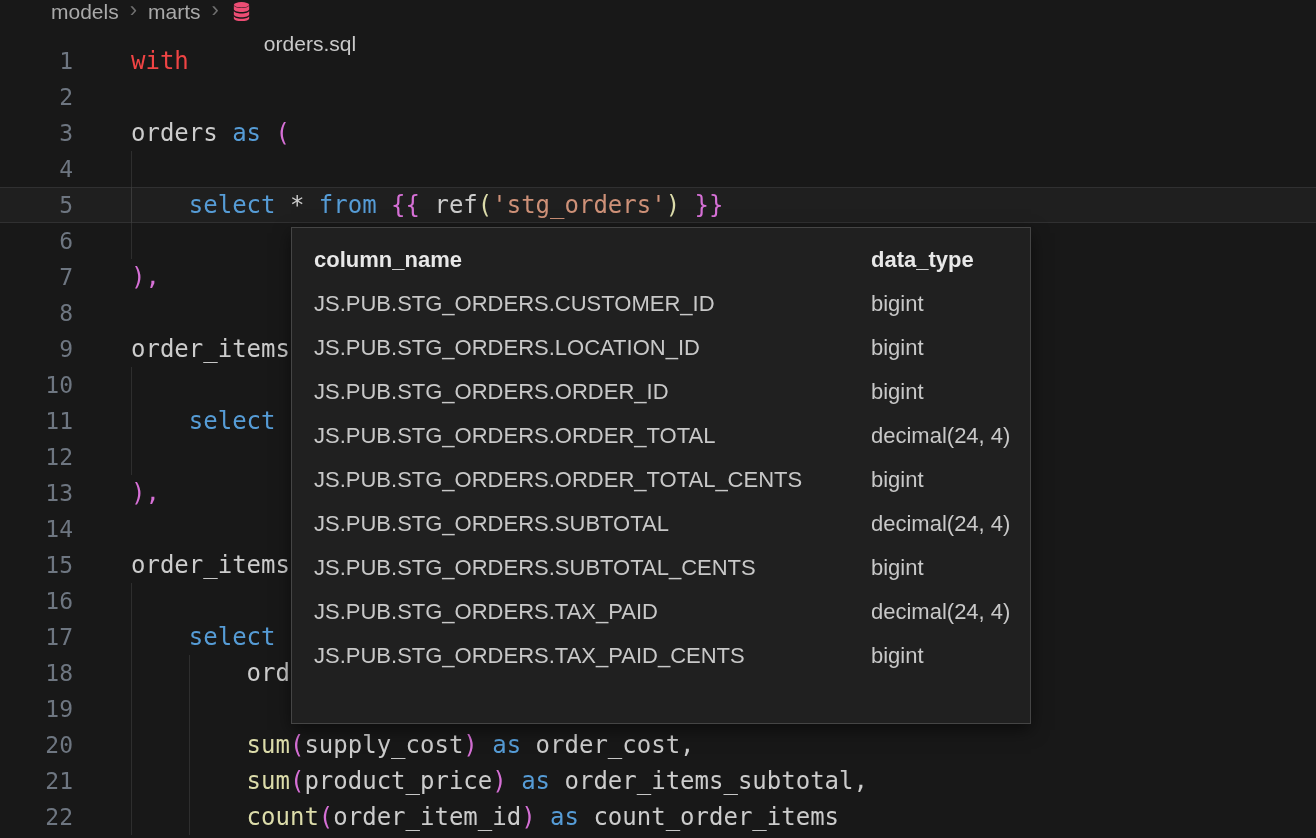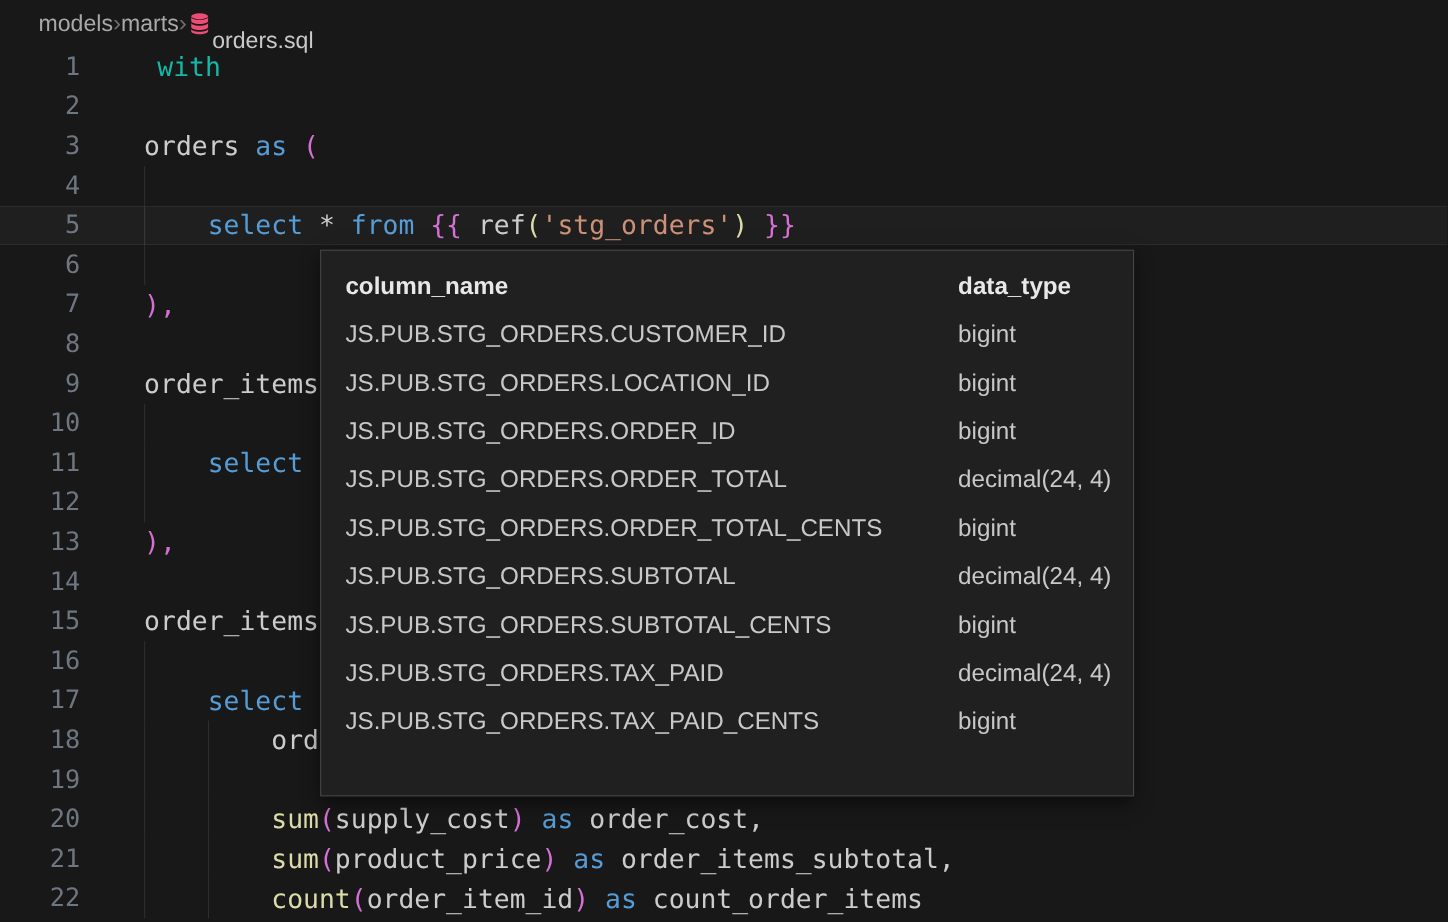--- a/index.html
+++ b/index.html
@@ -7,22 +7,23 @@
     width:1316px;height:838px;
     background:#181818;
     overflow:hidden;
     position:relative;
     font-family:"Liberation Sans", sans-serif;
   }
   
   .breadcrumb{
     height:43px;
     display:flex;
-    align-items:center;
-    padding-left:35px;
+    align-items:flex-start;
+    padding-left:51px;
+    gap:11px;
     font-size:21px;
     color:#a9a9a9;
     white-space:nowrap;
   }
   .breadcrumb .sep{color:#6f6f6f;font-size:22px;line-height:1;transform:translateY(-1px);}
   .breadcrumb .bc-item{cursor:pointer;}
   .breadcrumb .file{color:#c9c9c9;margin-top:32px;}
   .db-icon{display:flex;align-items:center;}
   .db-icon svg{display:block;}
 
@@ -101,21 +102,21 @@
         <path d="M4 11.2v4c0 1.55 3.58 2.8 8 2.8s8-1.25 8-2.8v-4c0 1.55-3.58 2.8-8 2.8s-8-1.25-8-2.8z"></path>
         <path d="M4 16.8v2.4c0 1.55 3.58 2.8 8 2.8s8-1.25 8-2.8v-2.4c0 1.55-3.58 2.8-8 2.8s-8-1.25-8-2.8z"></path>
       </g>
     </svg>
   </span>
   <span class="bc-item file">orders.sql</span>
 </div>
 
 <div class="editor">
   <div>
-      <div class="line"><div class="ln">1</div><div class="code"><span style="color: #14b8a6; margin-left: 12px;">with</span></div></div>
+      <div class="line"><div class="ln">1</div><div class="code"><span style="color: #ef4444;">with</span></div></div>
       <div class="line"><div class="ln">2</div><div class="code"></div></div>
       <div class="line"><div class="ln">3</div><div class="code"><span style="color: rgb(204, 204, 204);">orders </span><span style="color: rgb(86, 156, 214);">as</span><span style="color: rgb(204, 204, 204);"> </span><span style="color: rgb(214, 112, 214);">(</span></div></div>
       <div class="line"><div class="ln">4</div><div class="code"><span class="guide" style="left: 51px;"></span></div></div>
       <div class="line current"><div class="ln">5</div><div class="code"><span class="guide" style="left: 51px;"></span><span style="color: rgb(204, 204, 204);">    </span><span style="color: rgb(86, 156, 214);">select</span><span style="color: rgb(204, 204, 204);"> * </span><span style="color: rgb(86, 156, 214);">from</span><span style="color: rgb(204, 204, 204);"> </span><span style="color: rgb(214, 112, 214);">{{</span><span style="color: rgb(204, 204, 204);"> ref</span><span style="color: rgb(220, 220, 170);">(</span><span style="color: rgb(206, 145, 120);">'stg_orders'</span><span style="color: rgb(220, 220, 170);">)</span><span style="color: rgb(204, 204, 204);"> </span><span style="color: rgb(214, 112, 214);">}}</span></div></div>
       <div class="line"><div class="ln">6</div><div class="code"><span class="guide" style="left: 51px;"></span></div></div>
       <div class="line"><div class="ln">7</div><div class="code"><span style="color: rgb(214, 112, 214);">),</span></div></div>
       <div class="line"><div class="ln">8</div><div class="code"></div></div>
       <div class="line"><div class="ln">9</div><div class="code"><span style="color: rgb(204, 204, 204);">order_items</span></div></div>
       <div class="line"><div class="ln">10</div><div class="code"><span class="guide" style="left: 51px;"></span></div></div>
       <div class="line"><div class="ln">11</div><div class="code"><span class="guide" style="left: 51px;"></span><span style="color: rgb(204, 204, 204);">    </span><span style="color: rgb(86, 156, 214);">select</span></div></div>

